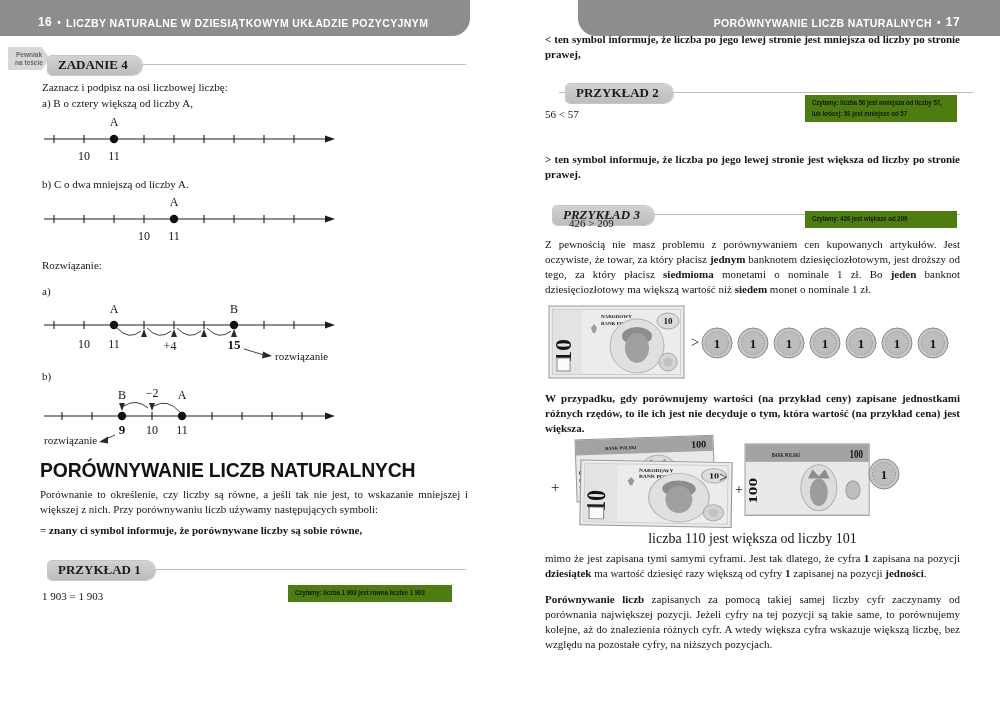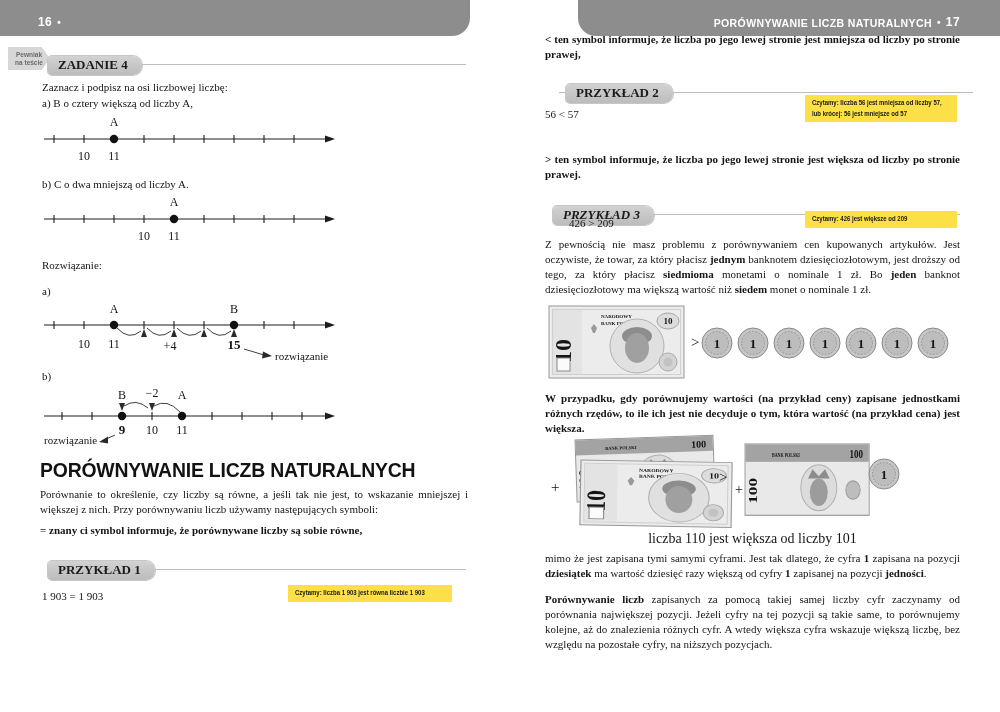--- a/index.html
+++ b/index.html
@@ -30,37 +30,38 @@
     font-family:"Liberation Serif",serif;color:#1b1b1b;box-shadow:0 0 0 1px #c7c7c7;}
 
   
   .bt{position:absolute;font-size:11px;line-height:15px;}
   .just{text-align:justify;}
   .bold{font-weight:bold;}
   .h1{position:absolute;font-family:"Liberation Sans",sans-serif;font-weight:bold;
     font-size:20px;letter-spacing:-.2px;color:#121212;transform:scaleX(.97);transform-origin:0 0;}
 
   
-  .czytamy{position:absolute;background:#fde047;padding:3px 7px;box-sizing:border-box;}
+  .czytamy{position:absolute;background:#4d7c0f;padding:3px 7px;box-sizing:border-box;}
   .cz-in{display:block;font-family:"Liberation Sans",sans-serif;font-weight:bold;
     font-size:8px;line-height:10.5px;color:#161616;transform:scaleX(.75);transform-origin:0 0;width:133%;}
 
   svg{position:absolute;overflow:visible;}
   svg text{font-family:"Liberation Serif",serif;fill:#141414;}
   .nl-stroke{stroke:#1c1c1c;stroke-width:1.1;fill:none;}
   .arc{stroke:#2a2a2a;stroke-width:.9;fill:none;}
 
   .caption{position:absolute;font-size:14px;text-align:center;}
 </style>
 </head>
 <body>
 
 <div class="hdr hdr-left">
   <span class="num">16</span>
   <span class="bullet">•</span>
+  <span>LICZBY NATURALNE W DZIESIĄTKOWYM UKŁADZIE POZYCYJNYM</span>
 </div>
 <div class="hdr hdr-right">
   <span>PORÓWNYWANIE LICZB NATURALNYCH</span>
   <span class="bullet">•</span>
   <span class="num">17</span>
 </div>
 
 <div class="tab">
   <span>Pewniak</span>
   <span>na teście</span>

